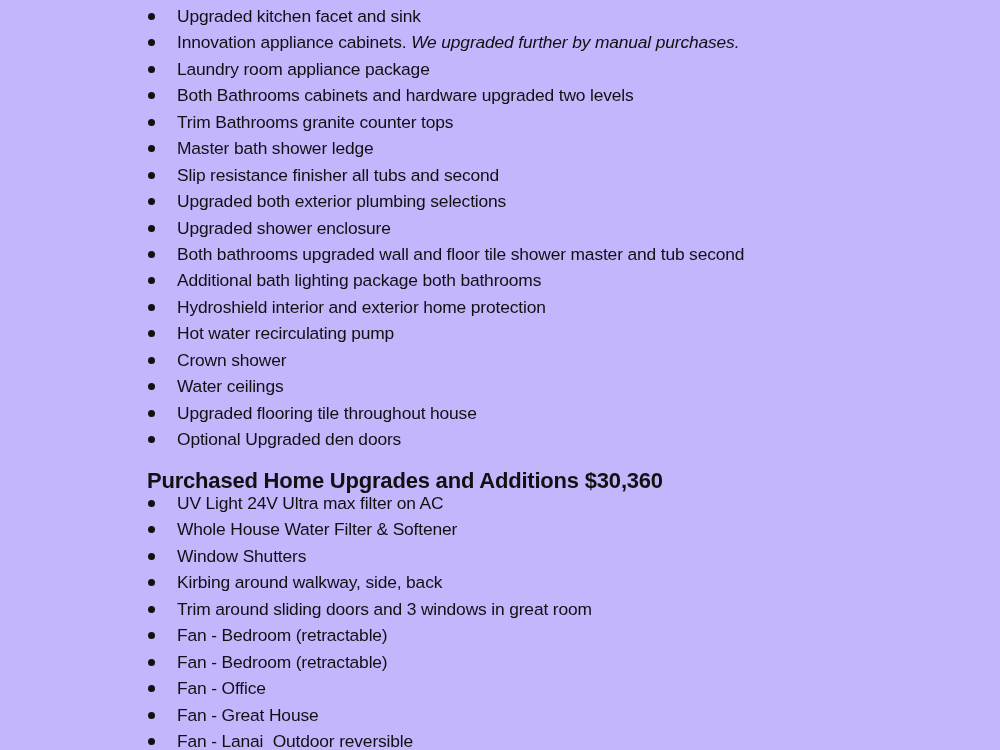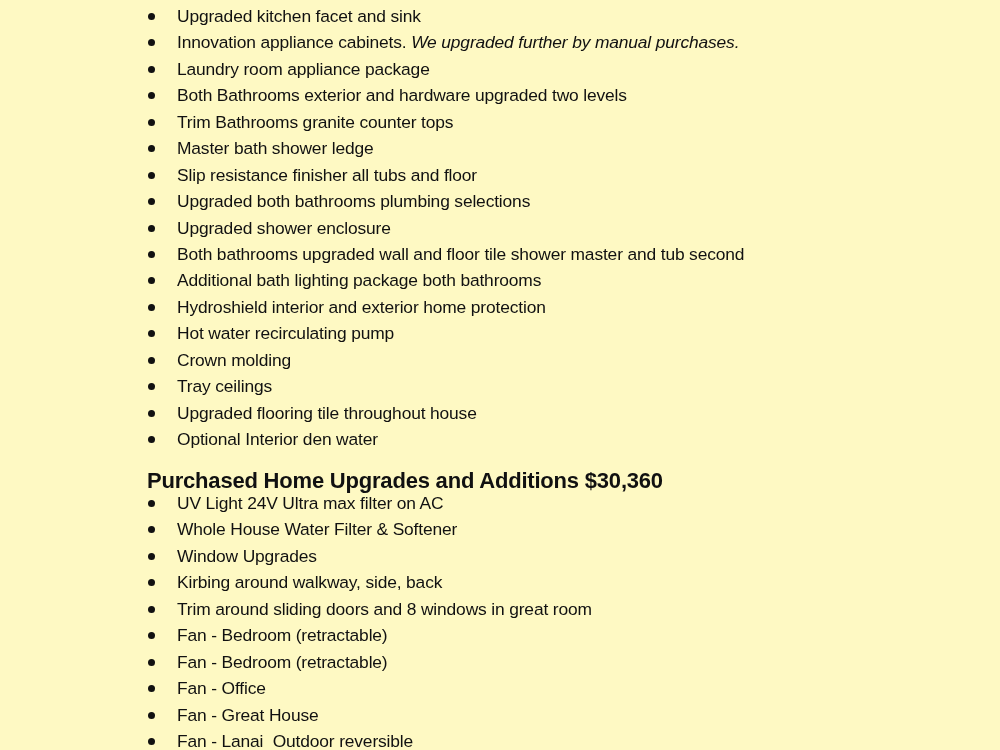--- a/index.html
+++ b/index.html
@@ -14,21 +14,21 @@
       position: relative;
       font-family: "Liberation Sans", "DejaVu Sans", sans-serif;
       color: #111111;
     }
     .page {
       position: absolute;
       left: 0;
       top: 0;
       width: 1000px;
       height: 750px;
-      background: #fef9c3;
+      background: #c4b5fd;
     }
     .list {
       position: absolute;
       left: 0;
       margin: 0;
       padding: 0;
       list-style: none;
     }
     .list-1 { top: 3px; }
     .list-2 { top: 490px; }
@@ -90,37 +90,37 @@
     <li class="item">
         <span class="bullet"></span>
         <span class="text"><span>Innovation appliance cabinets.</span> <span class="italic">We upgraded further by manual purchases.</span></span>
       </li>
     <li class="item">
         <span class="bullet"></span>
         <span class="text">Laundry room appliance package</span>
       </li>
     <li class="item">
         <span class="bullet"></span>
-        <span class="text">Both Bathrooms exterior and hardware upgraded two levels</span>
+        <span class="text">Both Bathrooms cabinets and hardware upgraded two levels</span>
       </li>
     <li class="item">
         <span class="bullet"></span>
         <span class="text">Trim Bathrooms granite counter tops</span>
       </li>
     <li class="item">
         <span class="bullet"></span>
         <span class="text">Master bath shower ledge</span>
       </li>
     <li class="item">
         <span class="bullet"></span>
-        <span class="text">Slip resistance finisher all tubs and floor</span>
-      </li>
-    <li class="item">
-        <span class="bullet"></span>
-        <span class="text">Upgraded both bathrooms plumbing selections</span>
+        <span class="text">Slip resistance finisher all tubs and second</span>
+      </li>
+    <li class="item">
+        <span class="bullet"></span>
+        <span class="text">Upgraded both exterior plumbing selections</span>
       </li>
     <li class="item">
         <span class="bullet"></span>
         <span class="text">Upgraded shower enclosure</span>
       </li>
     <li class="item">
         <span class="bullet"></span>
         <span class="text">Both bathrooms upgraded wall and floor tile shower master and tub second</span>
       </li>
     <li class="item">
@@ -130,58 +130,58 @@
     <li class="item">
         <span class="bullet"></span>
         <span class="text">Hydroshield interior and exterior home protection</span>
       </li>
     <li class="item">
         <span class="bullet"></span>
         <span class="text">Hot water recirculating pump</span>
       </li>
     <li class="item">
         <span class="bullet"></span>
-        <span class="text">Crown molding</span>
-      </li>
-    <li class="item">
-        <span class="bullet"></span>
-        <span class="text">Tray ceilings</span>
+        <span class="text">Crown shower</span>
+      </li>
+    <li class="item">
+        <span class="bullet"></span>
+        <span class="text">Water ceilings</span>
       </li>
     <li class="item">
         <span class="bullet"></span>
         <span class="text">Upgraded flooring tile throughout house</span>
       </li>
     <li class="item">
         <span class="bullet"></span>
-        <span class="text">Optional Interior den water</span>
+        <span class="text">Optional Upgraded den doors</span>
       </li>
   </ul>
 
   <div class="heading">Purchased Home Upgrades and Additions $30,360</div>
 
   <ul class="list list-2">
     <li class="item">
         <span class="bullet"></span>
         <span class="text">UV Light 24V Ultra max filter on AC</span>
       </li>
     <li class="item">
         <span class="bullet"></span>
         <span class="text">Whole House Water Filter &amp; Softener</span>
       </li>
     <li class="item">
         <span class="bullet"></span>
-        <span class="text">Window Upgrades</span>
+        <span class="text">Window Shutters</span>
       </li>
     <li class="item">
         <span class="bullet"></span>
         <span class="text">Kirbing around walkway, side, back</span>
       </li>
     <li class="item">
         <span class="bullet"></span>
-        <span class="text">Trim around sliding doors and 8 windows in great room</span>
+        <span class="text">Trim around sliding doors and 3 windows in great room</span>
       </li>
     <li class="item">
         <span class="bullet"></span>
         <span class="text">Fan - Bedroom (retractable)</span>
       </li>
     <li class="item">
         <span class="bullet"></span>
         <span class="text">Fan - Bedroom (retractable)</span>
       </li>
     <li class="item">

